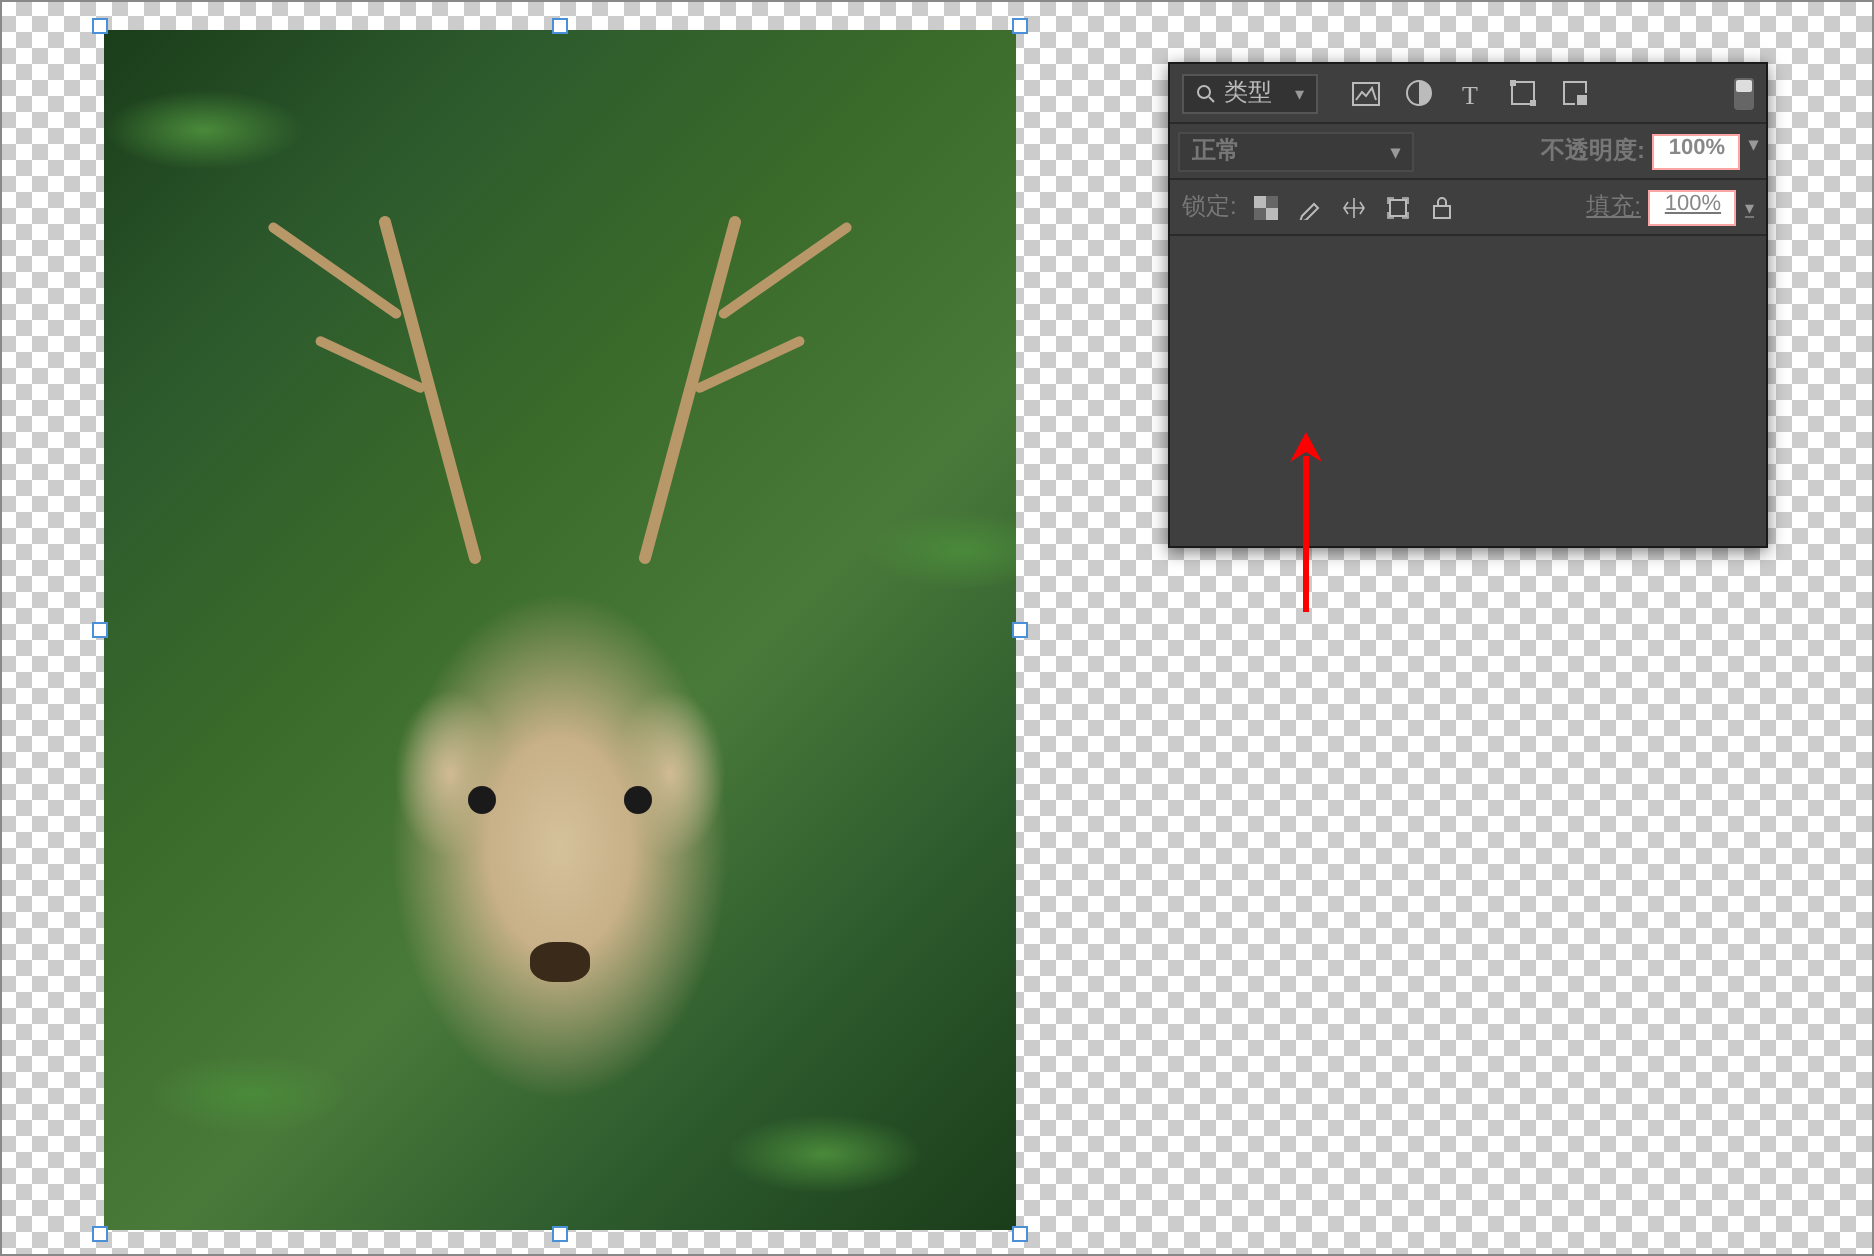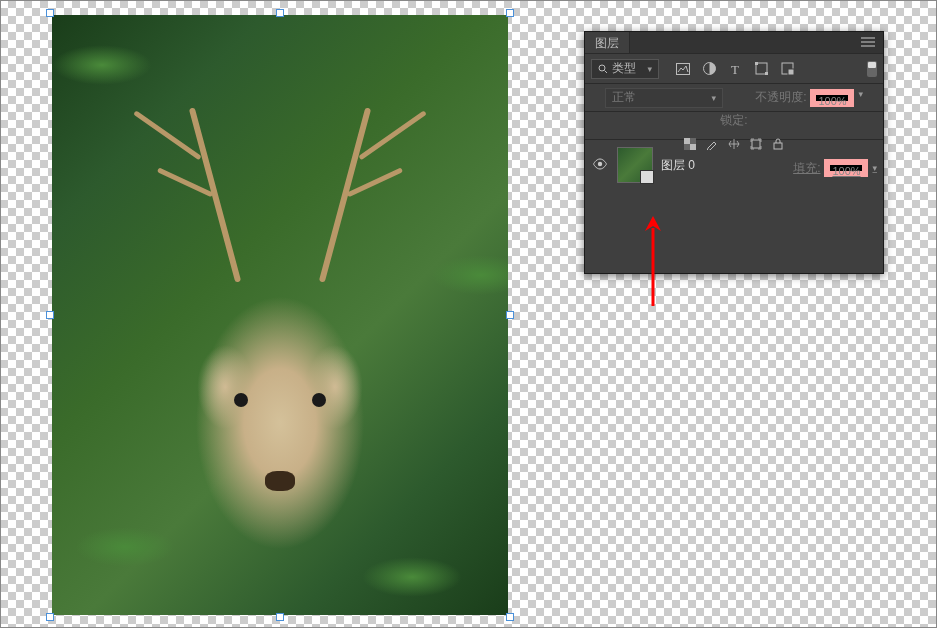--- a/index.html
+++ b/index.html
@@ -117,46 +117,46 @@
     .filter-chevron { margin-left: auto; }
     .filter-icons { display: flex; gap: 10px; margin-left: 10px; align-items: center; }
     .filter-icons span { width: 16px; height: 16px; display: inline-flex; align-items: center; justify-content: center; cursor: pointer; }
     .filter-toggle { margin-left: auto; width: 10px; height: 16px; background: #666; border-radius: 2px; position: relative; }
     .filter-toggle::after { content:''; position:absolute; top:1px; left:1px; right:1px; height:6px; background:#ddd; border-radius:1px; }
 
     .blend-row {
       height: 28px;
       display: flex;
       align-items: center;
-      padding: 0 20px;
+      padding: 0 4px;
       gap: 6px;
       border-bottom: 1px solid #2a2a2a;
       color: #777;
+      font-weight: bold;
     }
     .blend-select {
       display: flex;
       align-items: center;
       background: #3a3a3a;
       border: 1px solid #4a4a4a;
       padding: 2px 6px;
       height: 20px;
       width: 118px;
     }
     .opacity-group { margin-left: auto; display: flex; align-items: flex-start; gap: 4px; }
-    .opacity-input { width: 44px; height: 18px; background: #000000; border: 6px solid #fca5a5; text-align: center; font-size: 11px; color: #888; }
+    .opacity-input { width: 44px; height: 18px; background: #ffffff; border: 1px solid #fca5a5; text-align: center; font-size: 11px; color: #888; }
 
     .lock-row {
       height: 28px;
       display: flex;
       align-items: center;
       padding: 0 6px;
       gap: 8px;
       border-bottom: 1px solid #2a2a2a;
       color: #777;
-      flex-direction: column;
     }
     .lock-icons { display: flex; gap: 8px; align-items: center; }
     .lock-icons span { width: 14px; height: 14px; display: inline-flex; align-items: center; justify-content: center; cursor: pointer; }
     .fill-group { margin-left: auto; display: flex; align-items: center; gap: 4px; text-decoration: underline; }
 
     .layer-list { padding: 4px 0; }
     .layer-row {
       height: 42px;
       display: flex;
       align-items: center;
@@ -215,28 +215,20 @@
   <div class="handle h-tm"></div>
   <div class="handle h-tr"></div>
   <div class="handle h-ml"></div>
   <div class="handle h-mr"></div>
   <div class="handle h-bl"></div>
   <div class="handle h-bm"></div>
   <div class="handle h-br"></div>
 </div>
 
 <div class="layers-panel">
-  <div class="panel-tabbar">
-    <div class="panel-tab">图层</div>
-    <div class="panel-menu">
-      <svg width="14" height="10" viewBox="0 0 14 10">
-          <path d="M0 1h14M0 5h14M0 9h14" stroke="#999" stroke-width="1.5"></path>
-        </svg>
-    </div>
-  </div>
 
   <div class="filter-row">
     <div class="filter-select">
       <svg width="10" height="10" viewBox="0 0 10 10">
           <circle cx="4" cy="4" r="3" stroke="#bbb" fill="none"></circle>
           <path d="M6.5 6.5L9 9" stroke="#bbb"></path>
         </svg>
       <span>类型</span>
       <span class="chev filter-chevron">▾</span>
     </div>
@@ -325,36 +317,18 @@
     </div>
     <div class="fill-group">
       <span>填充:</span>
       <div class="opacity-input">
         <span>100%</span>
       </div>
       <span class="chev">▾</span>
     </div>
   </div>
 
-  <div class="layer-list">
-    <div class="layer-row">
-      <div class="visibility">
-        <svg width="16" height="12" viewBox="0 0 16 12">
-            <path d="M8 1C4 1 1.5 6 1.5 6S4 11 8 11s6.5-5 6.5-5S12 1 8 1z" stroke="#ccc" fill="none"></path>
-            <circle cx="8" cy="6" r="2.2" fill="#ccc"></circle>
-          </svg>
-      </div>
-      <div class="layer-thumb">
-        <svg class="smart-badge" width="11" height="11" viewBox="0 0 11 11">
-          <rect width="11" height="11" fill="#ddd"></rect>
-          <rect x="1" y="1" width="9" height="9" stroke="#333" fill="none" stroke-width="0.8"></rect>
-          <rect x="5" y="5" width="5" height="5" fill="#333"></rect>
-        </svg>
-      </div>
-      <div class="layer-name">图层 0</div>
-    </div>
-  </div>
 </div>
 
 <svg class="arrow-annotation" width="20" height="90" viewBox="0 0 20 90">
   <path d="M10 90 L10 12" stroke="#ff0000" stroke-width="3"></path>
   <path d="M10 0 L2 15 L10 10 L18 15 Z" fill="#ff0000"></path>
 </svg>
 
 </body></html>

